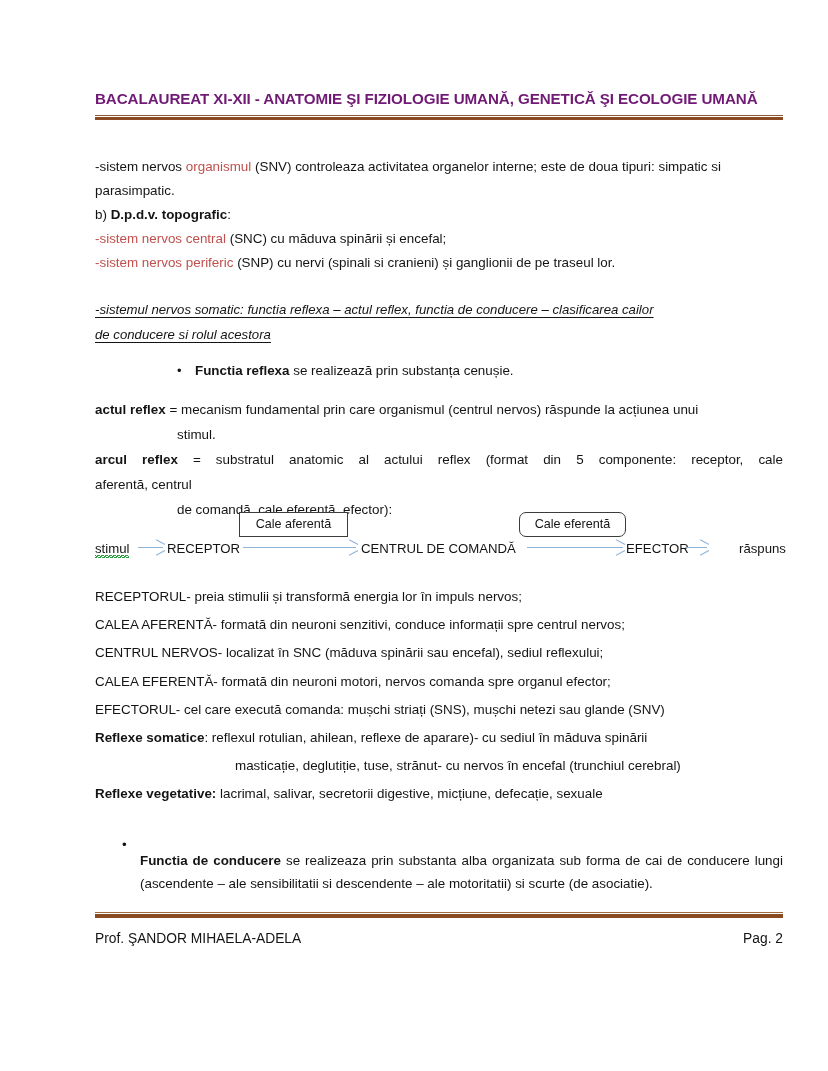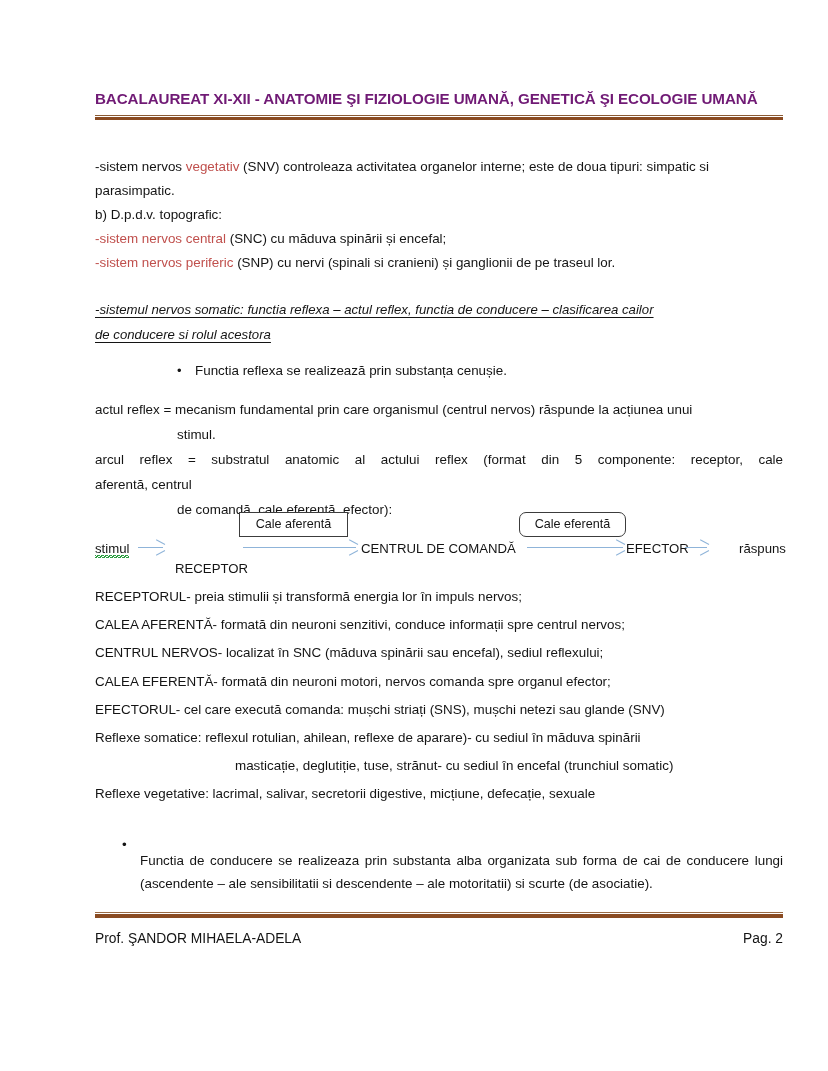--- a/index.html
+++ b/index.html
@@ -56,21 +56,21 @@
     position: absolute;
     left: 95px;
     top: 155px;
     width: 688px;
     font-size: 13.4px;
     line-height: 24px;
     color: #141414;
   }
   .para { margin: 0 0 0 0; }
   .red { color: #c0504d; }
-  .b { font-weight: 400; }
+  .b { font-weight: 700; }
 
   .block-underline {
     margin-top: 22px;
     font-style: italic;
     font-size: 13.2px;
     line-height: 25px;
   }
   .block-underline span.u {
     text-decoration: underline;
     text-underline-offset: 3px;
@@ -120,21 +120,21 @@
   .dbox.eferenta { left: 424px; top: 4px; width: 107px; height: 25px; border-radius: 7px; }
 
   .dlabel {
     position: absolute;
     font-size: 13.2px;
     line-height: 20px;
     color: #141414;
     white-space: nowrap;
   }
   .dlabel.stimul   { left: 0px;   top: 31px; }
-  .dlabel.receptor { left: 80px;  top: 31px; margin-top: 20px; }
+  .dlabel.receptor { left: 72px;  top: 31px; }
   .dlabel.centru   { left: 266px; top: 31px; }
   .dlabel.efector  { left: 531px; top: 31px; }
   .dlabel.raspuns  { left: 614px; top: 31px; padding-left: 30px; }
 
   .spell {
     background-image: repeating-linear-gradient(135deg,
       #2f9e44 0px, #2f9e44 1px, transparent 1px, transparent 2px);
     background-repeat: repeat-x;
     background-size: 4px 3px;
     background-position: 0 100%;
@@ -241,21 +241,21 @@
   <div class="header">
     <div class="header-title">BACALAUREAT XI-XII -  ANATOMIE ŞI FIZIOLOGIE UMANĂ, GENETICĂ ŞI ECOLOGIE UMANĂ</div>
     <div class="rule-top">
       <div class="bar"></div>
     </div>
   </div>
 
   <div class="content">
 
     <div class="para">
-      <span>-sistem nervos </span><span class="red">vegetativ</span><span> (SNV) controleaza activitatea organelor interne; este de doua tipuri: simpatic si parasimpatic.</span>
+      <span>-sistem nervos </span><span class="red">organismul</span><span> (SNV) controleaza activitatea organelor interne; este de doua tipuri: simpatic si parasimpatic.</span>
     </div>
 
     <div class="para">
       <span>b) </span><span class="b">D.p.d.v. topografic</span><span>:</span>
     </div>
 
     <div class="para">
       <span class="red">-sistem nervos central</span><span> (SNC) cu măduva spinării și encefal;</span>
     </div>
 
@@ -319,21 +319,21 @@
 
   <div class="lower">
     <div class="row">RECEPTORUL- preia stimulii și transformă energia lor în impuls nervos;</div>
     <div class="row">CALEA AFERENTĂ- formată din neuroni senzitivi, conduce informații spre centrul nervos;</div>
     <div class="row">CENTRUL NERVOS- localizat în SNC (măduva spinării sau encefal), sediul reflexului;</div>
     <div class="row">CALEA EFERENTĂ- formată din neuroni motori, nervos comanda spre organul efector;</div>
     <div class="row">EFECTORUL- cel care execută comanda: mușchi striați (SNS), mușchi netezi sau glande (SNV)</div>
     <div class="row">
       <span class="b">Reflexe somatice</span><span>: reflexul rotulian, ahilean, reflexe de aparare)- cu sediul în măduva spinării</span>
     </div>
-    <div class="row indent-2">masticație, deglutiție, tuse, strănut- cu sediul în encefal (trunchiul somatic)</div>
+    <div class="row indent-2">masticație, deglutiție, tuse, strănut- cu nervos în encefal (trunchiul cerebral)</div>
     <div class="row">
       <span class="b">Reflexe vegetative:</span><span>  lacrimal, salivar, secretorii digestive, micțiune, defecație, sexuale</span>
     </div>
   </div>
 
   <div class="final-bullet">
     <span class="dot">•</span>
     <span class="btext"><span class="b">Functia de conducere</span><span> se realizeaza prin substanta alba organizata sub forma de cai de conducere lungi (ascendente – ale sensibilitatii si descendente – ale motoritatii) si scurte (de asociatie).</span></span>
   </div>
 

